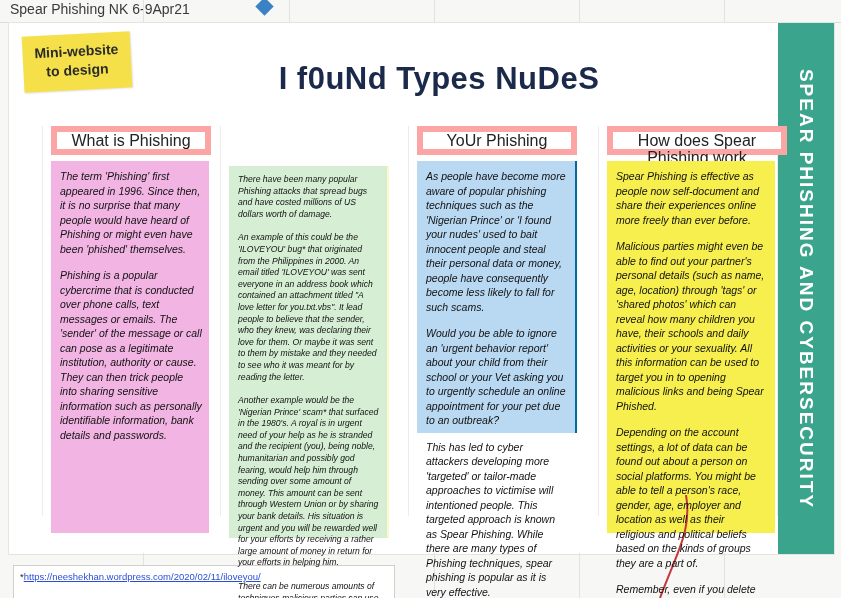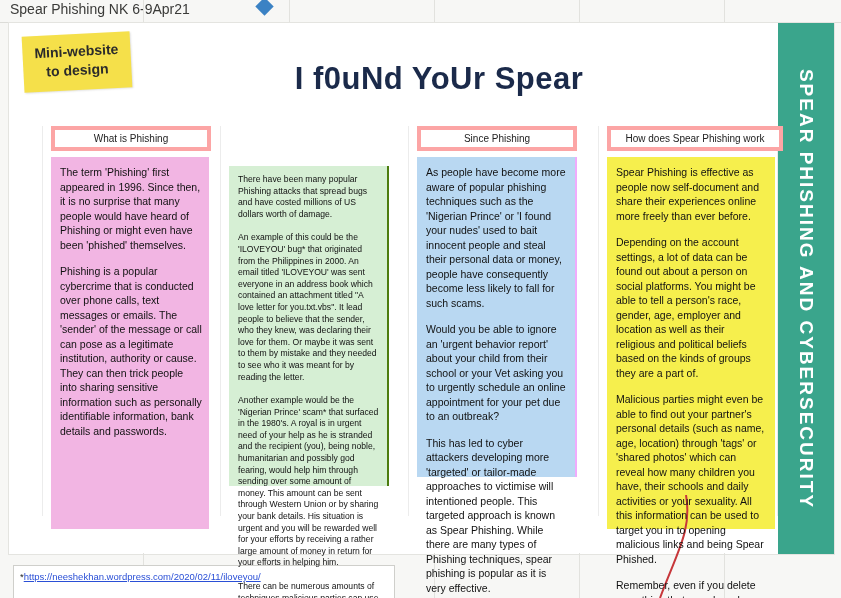--- a/index.html
+++ b/index.html
@@ -118,59 +118,60 @@
   }
 
   
   .col {
     position: absolute;
     top: 103px;
     width: 160px;
   }
   .col-head {
     height: 17px;
-    border: 4px solid #fca5a5;
+    border: 6px solid #fca5a5;
     background: #ffffff;
-    font-size: 10px;
+    font-size: 16px;
     color: #222;
     text-align: center;
     line-height: 17px;
   }
   .col-body {
     margin-top: 6px;
     position: relative;
     font-size: 10.5px;
     line-height: 14.5px;
     color: #111;
     padding: 8px 9px;
     box-sizing: border-box;
+    font-style: italic;
   }
   .col-body p { margin: 0 0 12px 0; }
   .col-body p:last-child { margin-bottom: 0; }
 
   
   .hl-stripe {
     position: absolute;
     top: 0;
     bottom: 0;
     z-index: 0;
     pointer-events: none;
   }
   .col-text { position: relative; z-index: 1; }
 
   #col1 { left: 42px; }
   #col1 .col-body { background: #ffffff; height: 372px; }
   #col1 .hl-stripe { left: 0px; width: 158px; background: #f0a8de; opacity: .85; }
 
   #col2 { left: 220px; }
-  #col2 .col-body { background: #4d7c0f; height: 320px; font-size: 8.6px; line-height: 11.6px; margin-top: 40px; }
+  #col2 .col-body { background: #fef9c3; height: 372px; font-size: 8.6px; line-height: 11.6px; margin-top: 40px; }
   #col2 .hl-stripe { left: 0px; width: 158px; background: #d6efd4; }
 
   #col3 { left: 408px; }
-  #col3 .col-body { background: #f0abfc; height: 320px; }
+  #col3 .col-body { background: #0369a1; height: 272px; }
   #col3 .hl-stripe { left: 0px; width: 158px; background: #b9d8f2; }
 
   #col4 { left: 598px; }
   #col4 .col-body { background: #a3a3a3; height: 372px; }
   #col4 .hl-stripe { left: 0px; width: 168px; background: #f6ef4d; }
   #col4 { width: 168px; }
   #col4 .col-head { width: 168px; }
 
   
   .guide {
@@ -241,21 +242,21 @@
     <div id="teal-banner-text">SPEAR PHISHING AND CYBERSECURITY</div>
   </div>
 
   <div id="sticky-note">
     <div id="sticky-note-text">
       <span>Mini-website</span><br>
       <span>to design</span>
     </div>
   </div>
 
-  <div id="poster-title">I f0uNd YoUr Spear</div>
+  <div id="poster-title">I f0uNd Types NuDeS</div>
 
   <div class="guide" style="left:33px;"></div>
   <div class="guide" style="left:211px;"></div>
   <div class="guide" style="left:399px;"></div>
   <div class="guide" style="left:589px;"></div>
   <div class="guide" style="left:768px;"></div>
 
   <div class="col" id="col1">
     <div class="col-head">What is Phishing</div>
     <div class="col-body">
@@ -273,39 +274,39 @@
       <div class="col-text">
         <p>There have been many popular Phishing attacks that spread bugs and have costed millions of US dollars worth of damage.</p>
         <p>An example of this could be the 'ILOVEYOU' bug* that originated from the Philippines in 2000. An email titled 'ILOVEYOU' was sent everyone in an address book which contained an attachment titled "A love letter for you.txt.vbs". It lead people to believe that the sender, who they knew, was declaring their love for them. Or maybe it was sent to them by mistake and they needed to see who it was meant for by reading the letter.</p>
         <p>Another example would be the 'Nigerian Prince' scam* that surfaced in the 1980's. A royal is in urgent need of your help as he is stranded and the recipient (you), being noble, humanitarian and possibly god fearing, would help him through sending over some amount of money. This amount can be sent through Western Union or by sharing your bank details. His situation is urgent and you will be rewarded well for your efforts by receiving a rather large amount of money in return for your efforts in helping him.</p>
         <p>There can be numerous amounts of techniques malicious parties can use to create a situation of urgency, curiosity or play on your risk taking behaviours to attack you. An example of this can be an email titled "I found your nudes" indicating someone in your address book has found naked pictures of you online, with attachments or a website link. Would curiosity make you open the attachment or click the link?</p>
       </div>
     </div>
   </div>
 
   <div class="col" id="col3">
-    <div class="col-head">Since Phishing</div>
+    <div class="col-head">YoUr Phishing</div>
     <div class="col-body">
       <div class="hl-stripe" style="background: rgb(185, 216, 242);"></div>
       <div class="col-text">
         <p>As people have become more aware of popular phishing techniques such as the 'Nigerian Prince' or 'I found your nudes' used to bait innocent people and steal their personal data or money, people have consequently become less likely to fall for such scams.</p>
         <p>Would you be able to ignore an 'urgent behavior report' about your child from their school or your Vet asking you to urgently schedule an online appointment for your pet due to an outbreak?</p>
         <p>This has led to cyber attackers developing more 'targeted' or tailor-made approaches to victimise will intentioned people. This targeted approach is known as Spear Phishing. While there are many types of Phishing techniques, spear phishing is popular as it is very effective.</p>
       </div>
     </div>
   </div>
 
   <div class="col" id="col4">
     <div class="col-head">How does Spear Phishing work</div>
     <div class="col-body">
       <div class="hl-stripe" style="background: rgb(246, 239, 77);"></div>
       <div class="col-text">
         <p>Spear Phishing is effective as people now self-document and share their experiences online more freely than ever before.</p>
+        <p>Malicious parties might even be able to find out your partner's personal details (such as name, age, location) through 'tags' or 'shared photos' which can reveal how many children you have, their schools and daily activities or your sexuality. All this information can be used to target you in to opening malicious links and being Spear Phished.</p>
         <p>Depending on the account settings, a lot of data can be found out about a person on social platforms. You might be able to tell a person's race, gender, age, employer and location as well as their religious and political beliefs based on the kinds of groups they are a part of.</p>
-        <p>Malicious parties might even be able to find out your partner's personal details (such as name, age, location) through 'tags' or 'shared photos' which can reveal how many children you have, their schools and daily activities or your sexuality. All this information can be used to target you in to opening malicious links and being Spear Phished.</p>
         <p>Remember, even if you delete something that you shared online, many people might still have access to it. Data is often sold off to 3rd parties. It is best to imagine that nothing that is shared online is ever completely erased.</p>
       </div>
     </div>
   </div>
 </div>
 
 <svg id="connector" viewBox="0 0 140 103">
   <path d="M 86 0 C 92 35, 78 55, 60 103" fill="none" stroke="#c7373a" stroke-width="2"></path>
 </svg>
 

